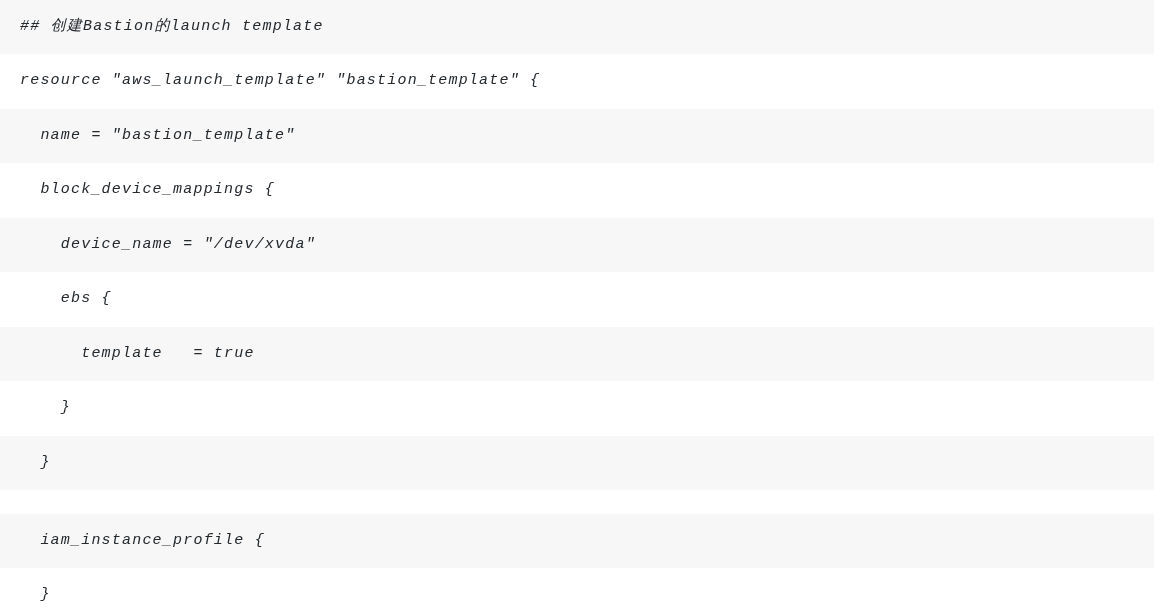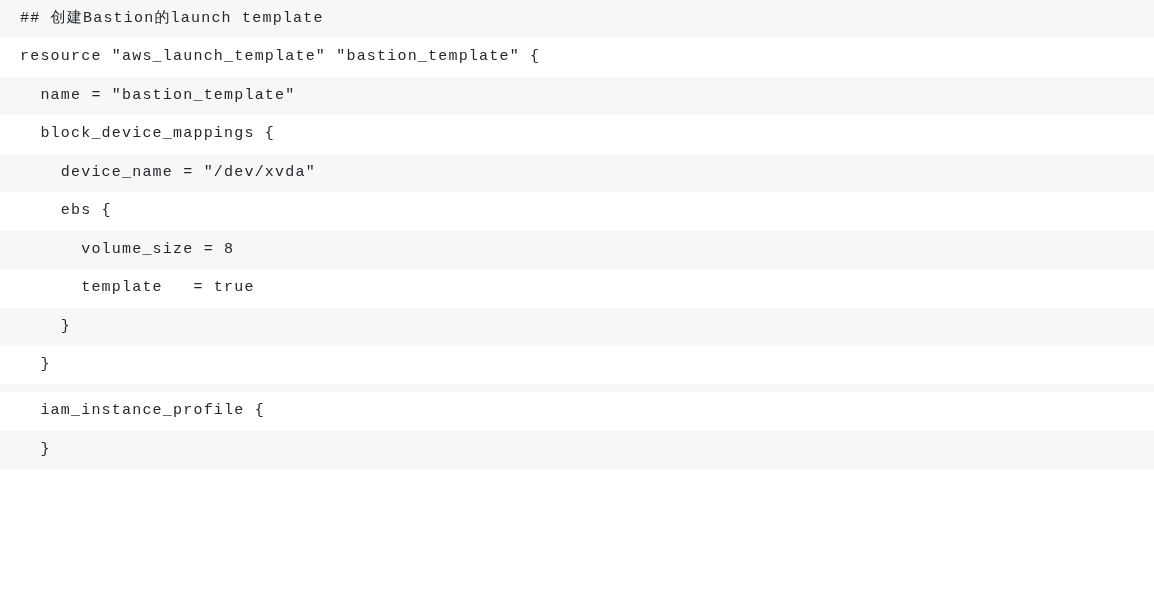--- a/index.html
+++ b/index.html
@@ -13,40 +13,40 @@
       font-size: 15px;
       line-height: 2.03;
       color: #24292e;
       letter-spacing: 0.08em;
     }
     .code-block {
       padding: 0;
     }
     .code-line {
       white-space: pre;
-      padding: 4px 20px;
+      padding: 12px 20px;
+      font-style: italic;
     }
     .code-line:nth-child(odd) {
       background: #f7f7f7;
     }
     .code-line:nth-child(even) {
       background: #ffffff;
     }
   </style>
 </head>
 <body>
 
 <div class="code-block">
   <div class="code-line">## 创建Bastion的launch template</div>
   <div class="code-line">resource "aws_launch_template" "bastion_template" {</div>
   <div class="code-line">  name = "bastion_template"</div>
   <div class="code-line">  block_device_mappings {</div>
   <div class="code-line">    device_name = "/dev/xvda"</div>
   <div class="code-line">    ebs {</div>
-  <div class="code-line">      volume_size = 8</div>
   <div class="code-line">      template   = true</div>
   <div class="code-line">    }</div>
   <div class="code-line">  }</div>
   <div class="code-line"></div>
   <div class="code-line">  iam_instance_profile {</div>
   <div class="code-line">  }</div>
   <div class="code-line"></div>
 </div>
 
 </body></html>

